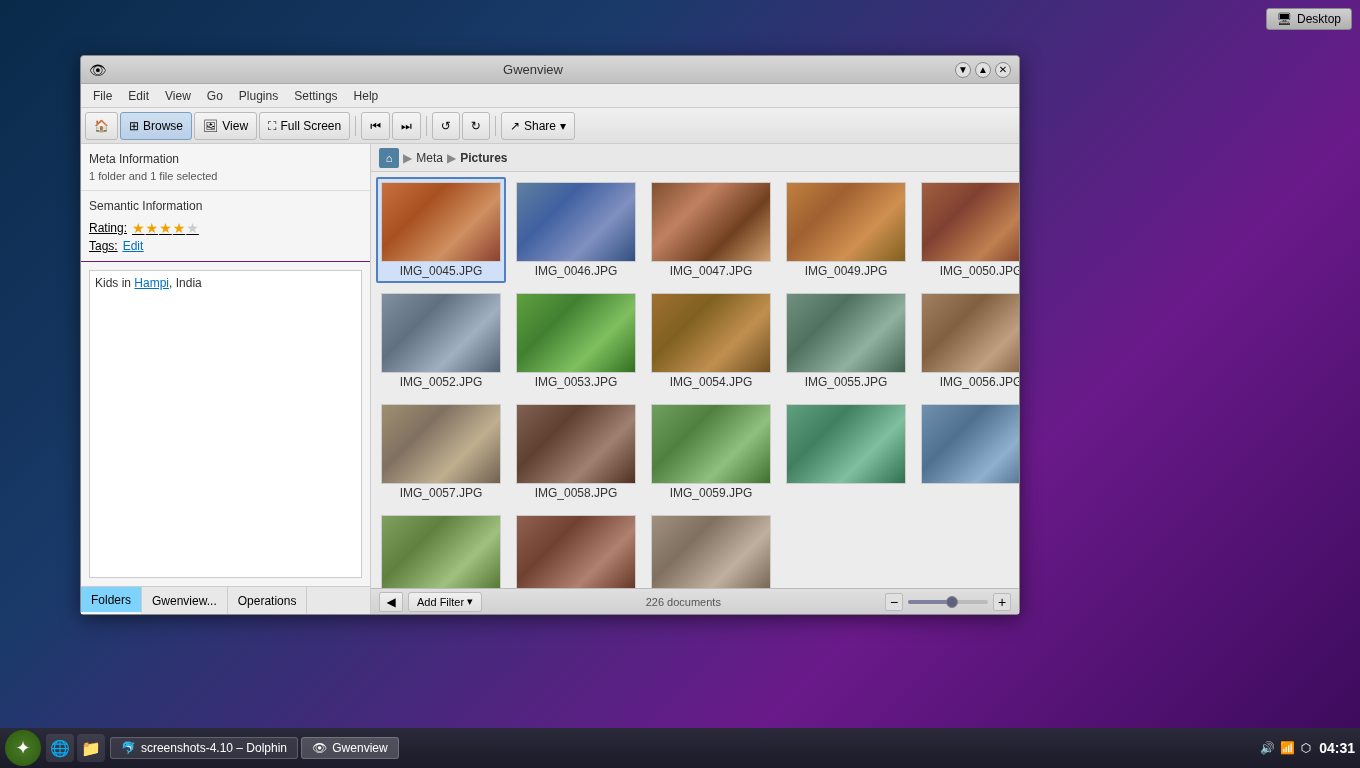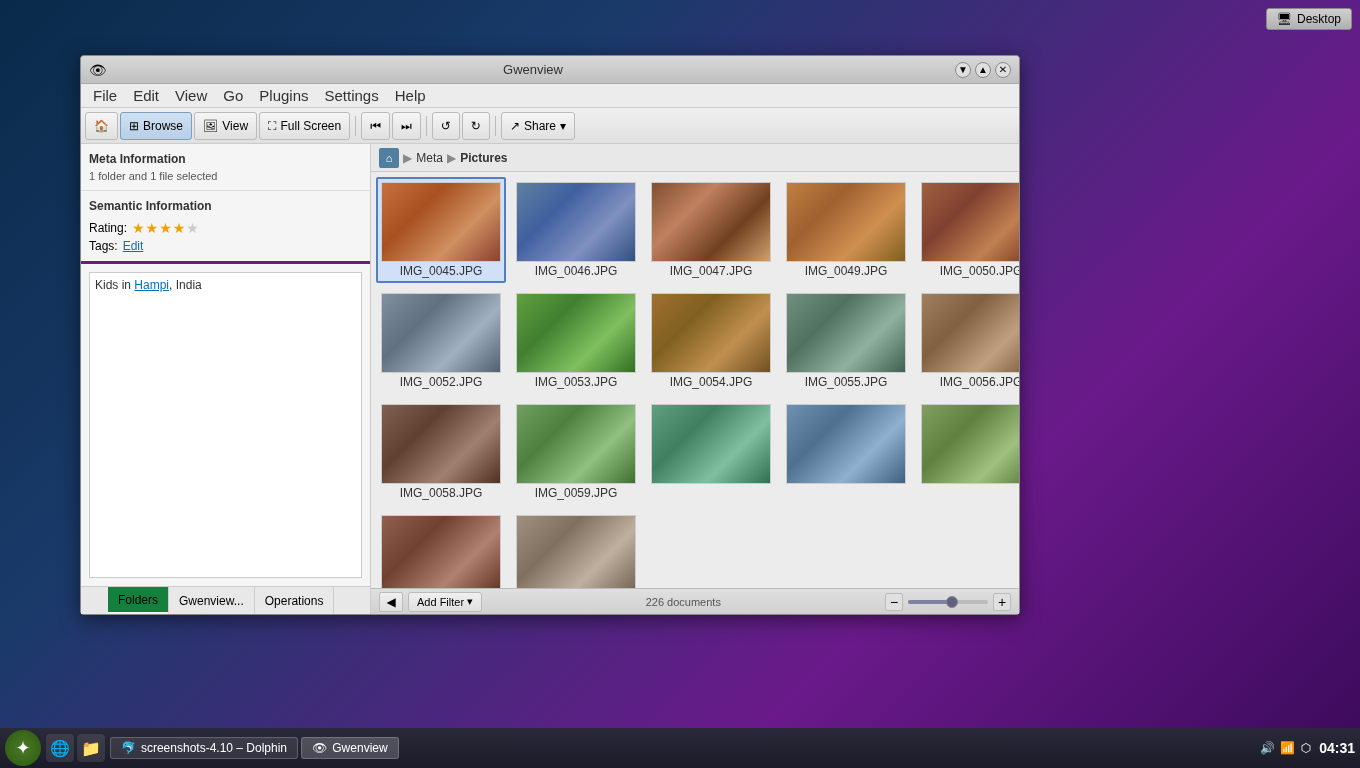--- a/index.html
+++ b/index.html
@@ -163,21 +163,21 @@
     .menubar {
       height: 24px;
       background: #ececec;
       border-bottom: 1px solid #ccc;
       display: flex;
       align-items: center;
       padding: 0 4px;
     }
     .menu-item {
       padding: 2px 8px;
-      font-size: 15px;
+      font-size: 12px;
       color: #333;
       cursor: pointer;
       border-radius: 2px;
     }
 
     
     .toolbar {
       height: 36px;
       background: linear-gradient(180deg, #f0f0f0, #e0e0e0);
       border-bottom: 1px solid #ccc;
@@ -223,44 +223,45 @@
       border-right: 1px solid #ccc;
       display: flex;
       flex-direction: column;
     }
     .meta-section {
       padding: 8px;
       border-bottom: 1px solid #ddd;
     }
     .meta-title {
       font-size: 12px;
-      font-weight: bold;
+      font-weight: normal;
       color: #333;
       margin-bottom: 4px;
     }
     .meta-value {
       font-size: 11px;
       color: #555;
     }
     .semantic-section {
       padding: 8px;
-      border-bottom: 3px solid #701a75;
+      border-bottom: 1px solid #701a75;
     }
     .rating-stars {
       display: flex;
       gap: 1px;
       margin: 3px 0;
     }
     .star { color: #f0a000; font-size: 14px; }
     .star.empty { color: #ccc; }
     .tags-row {
       display: flex;
       align-items: center;
       gap: 5px;
       font-size: 12px;
+      text-decoration: underline;
     }
     .edit-link {
       color: #0070c0;
       text-decoration: underline;
       cursor: pointer;
       font-size: 12px;
     }
     .notes-area {
       flex: 1;
       margin: 8px;
@@ -280,23 +281,22 @@
     }
     .panel-tab {
       padding: 0 10px;
       font-size: 12px;
       display: flex;
       align-items: center;
       cursor: pointer;
       border-right: 1px solid #ccc;
     }
     .panel-tab:first-child {
-      background: #15803d;
+      background: #7dd3fc;
       border-bottom: 2px solid #f5f5f5;
-      margin-left: 27px;
     }
 
     
     .breadcrumb {
       height: 28px;
       background: #e8e8e8;
       border-bottom: 1px solid #ccc;
       display: flex;
       align-items: center;
       padding: 0 8px;
@@ -644,20 +644,24 @@
           </div>
           <div class="img-cell">
             <div class="img-placeholder photo-0055"></div>
             <div class="img-label">IMG_0055.JPG</div>
           </div>
           <div class="img-cell">
             <div class="img-placeholder photo-0056"></div>
             <div class="img-label">IMG_0056.JPG</div>
           </div>
           <div class="img-cell">
+            <div class="img-placeholder photo-0057"></div>
+            <div class="img-label">IMG_0057.JPG</div>
+          </div>
+          <div class="img-cell">
             <div class="img-placeholder photo-0058"></div>
             <div class="img-label">IMG_0058.JPG</div>
           </div>
           <div class="img-cell">
             <div class="img-placeholder photo-0059"></div>
             <div class="img-label">IMG_0059.JPG</div>
           </div>
           <div class="img-cell">
             <div class="img-placeholder photo-006x-a"></div>
           </div>

